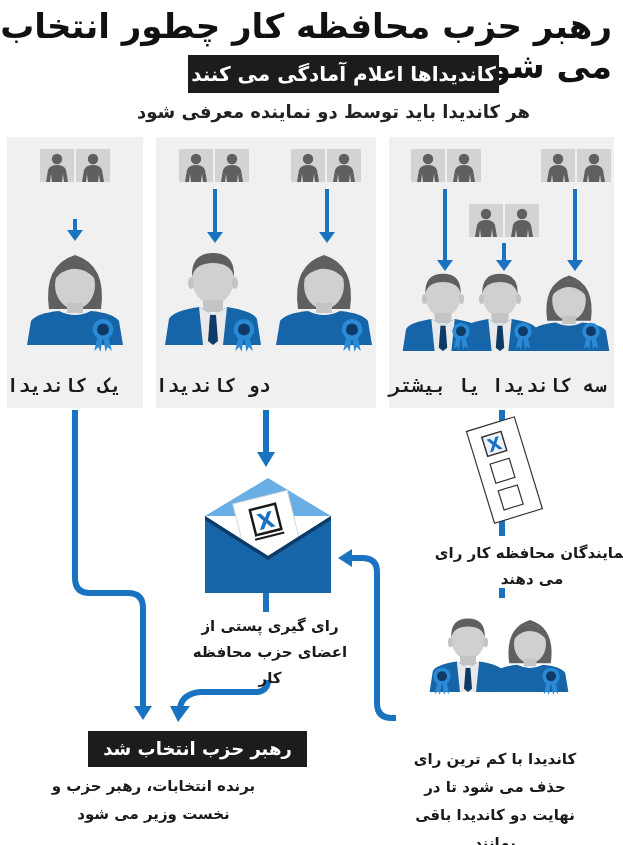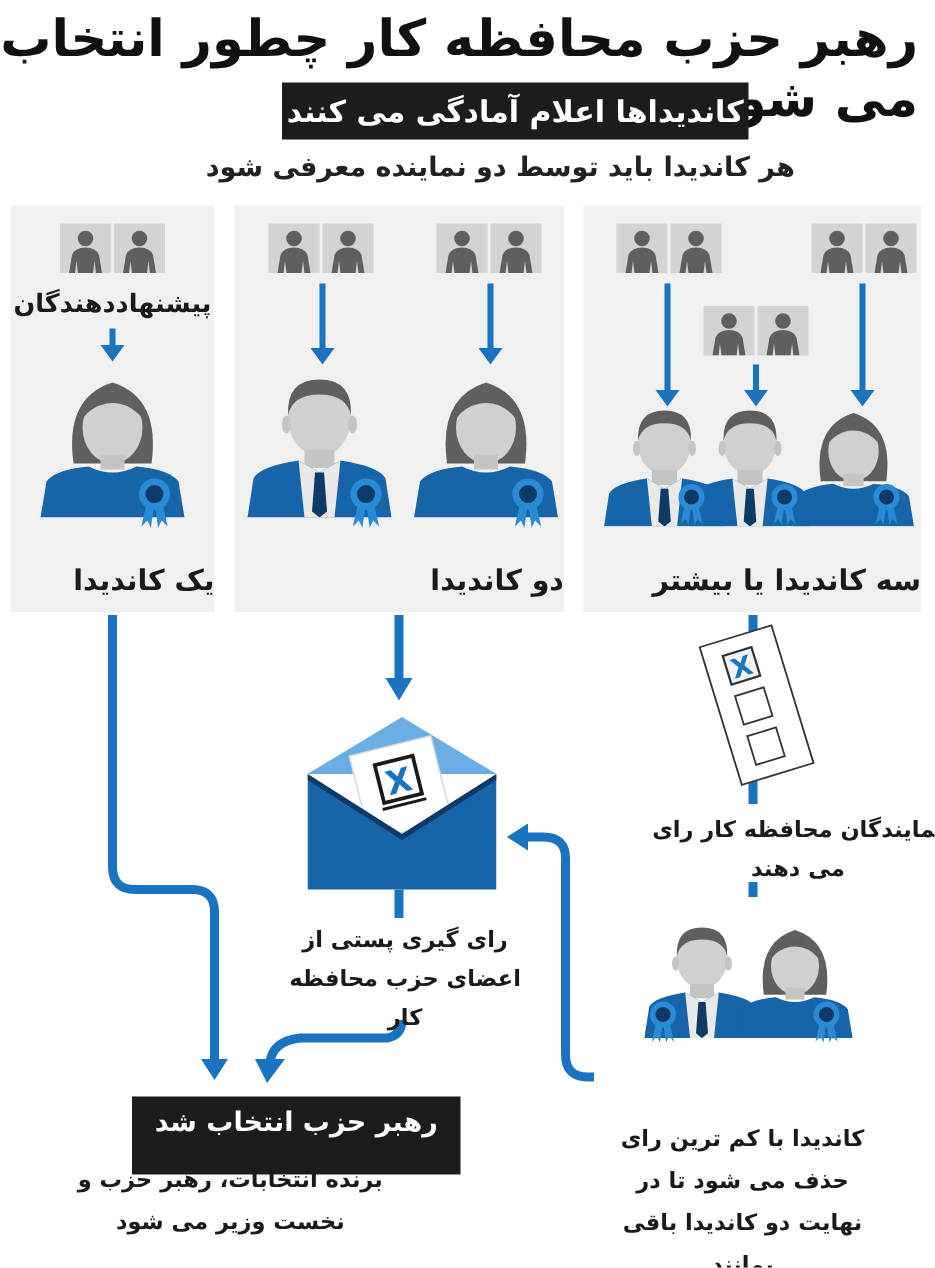--- a/index.html
+++ b/index.html
@@ -5,21 +5,21 @@
   html, body { margin:0; padding:0; }
   body { width:623px; height:845px; background:#ffffff; position:relative; overflow:hidden;
          font-family:"DejaVu Sans", sans-serif; color:#1a1a1a; }
   .abs { position:absolute; }
   .rtl { direction:rtl; }
   .title { left:0; top:6px; width:612px; text-align:right; font-size:34px; font-weight:bold; color:#111; }
   .blackbox { background:#1c1c1c; color:#fff; font-weight:bold; text-align:center;margin-left:44px; }
   .hdr-box { left:144px; top:55px; width:311px; height:38px; line-height:38px; font-size:20px; }
   .subtitle { left:0; top:101px; width:623px; text-align:center; font-size:18px; font-weight:bold; color:#222;padding-left:22px; }
   .panel { background:#f0f0f1; top:137px; height:271px; }
-  .panel-label { position:absolute; left:0; right:0; bottom:10px; text-align:right; font-size:19px; font-weight:bold; color:#1a1a1a; }
+  .panel-label { position:absolute; left:0; right:0; bottom:10px; text-align:left; font-size:19px; font-weight:bold; color:#1a1a1a;font-family:Liberation Mono, monospace; }
   .nom-pair { position:absolute; display:flex; gap:2px; }
   .nom { width:34px; height:33px; background:#d3d3d4; position:relative; }
   .nom svg { position:absolute; left:0; top:0; }
   .arrow-v { position:absolute; width:4px; background:#1a73c0; }
   .arrow-v::after { content:""; position:absolute; left:-6px; bottom:-10px; border-left:8px solid transparent; border-right:8px solid transparent; border-top:11px solid #1a73c0; }
   .proposer-label { position:absolute; left:0; right:0; top:56px; text-align:center; font-size:17px; font-weight:bold; }
   .cap { font-size:15px; font-weight:bold; text-align:center; color:#1a1a1a; line-height:26px; }
 </style>
 </head>
 <body>
@@ -71,21 +71,20 @@
         <svg width="34" height="33">
           <use href="#nominee"></use>
         </svg>
       </div>
     <div class="nom">
         <svg width="34" height="33">
           <use href="#nominee"></use>
         </svg>
       </div>
   </div>
-  <div class="proposer-label rtl">پیشنهاددهندگان</div>
   <div class="arrow-v" style="left:66px;top:82px;height:12px;"></div>
   <svg class="abs" style="left:18px;top:108px;" width="100" height="100">
       <use href="#woman"></use>
     </svg>
   <svg class="abs" style="left:84px;top:180px;" width="24" height="36">
       <use href="#rosette"></use>
     </svg>
   <div class="panel-label rtl">یک کاندیدا</div>
 </div>
 
@@ -249,14 +248,14 @@
     <use href="#rosette"></use>
   </svg>
 <svg class="abs" style="left:541px;top:666px;" width="20" height="30">
     <use href="#rosette"></use>
   </svg>
 
 <div class="abs cap rtl" style="left:410px;top:745px;width:170px;line-height:28px;">کاندیدا با کم ترین رای حذف می شود تا در نهایت دو کاندیدا باقی بمانند</div>
 
 <div class="abs cap rtl" style="left:185px;top:613px;width:170px;">رای گیری پستی از اعضای حزب محافظه کار</div>
 
-<div class="abs blackbox rtl" style="left:44px;top:731px;width:219px;height:52px;line-height:36px;font-size:18px;">رهبر حزب انتخاب شد</div>
+<div class="abs blackbox rtl" style="left:44px;top:731px;width:219px;height:36px;line-height:36px;font-size:18px;">رهبر حزب انتخاب شد</div>
 <div class="abs cap rtl" style="left:44px;top:772px;width:219px;line-height:28px;font-size:15px;">برنده انتخابات، رهبر حزب و نخست وزیر می شود</div>
 
 </body></html>

